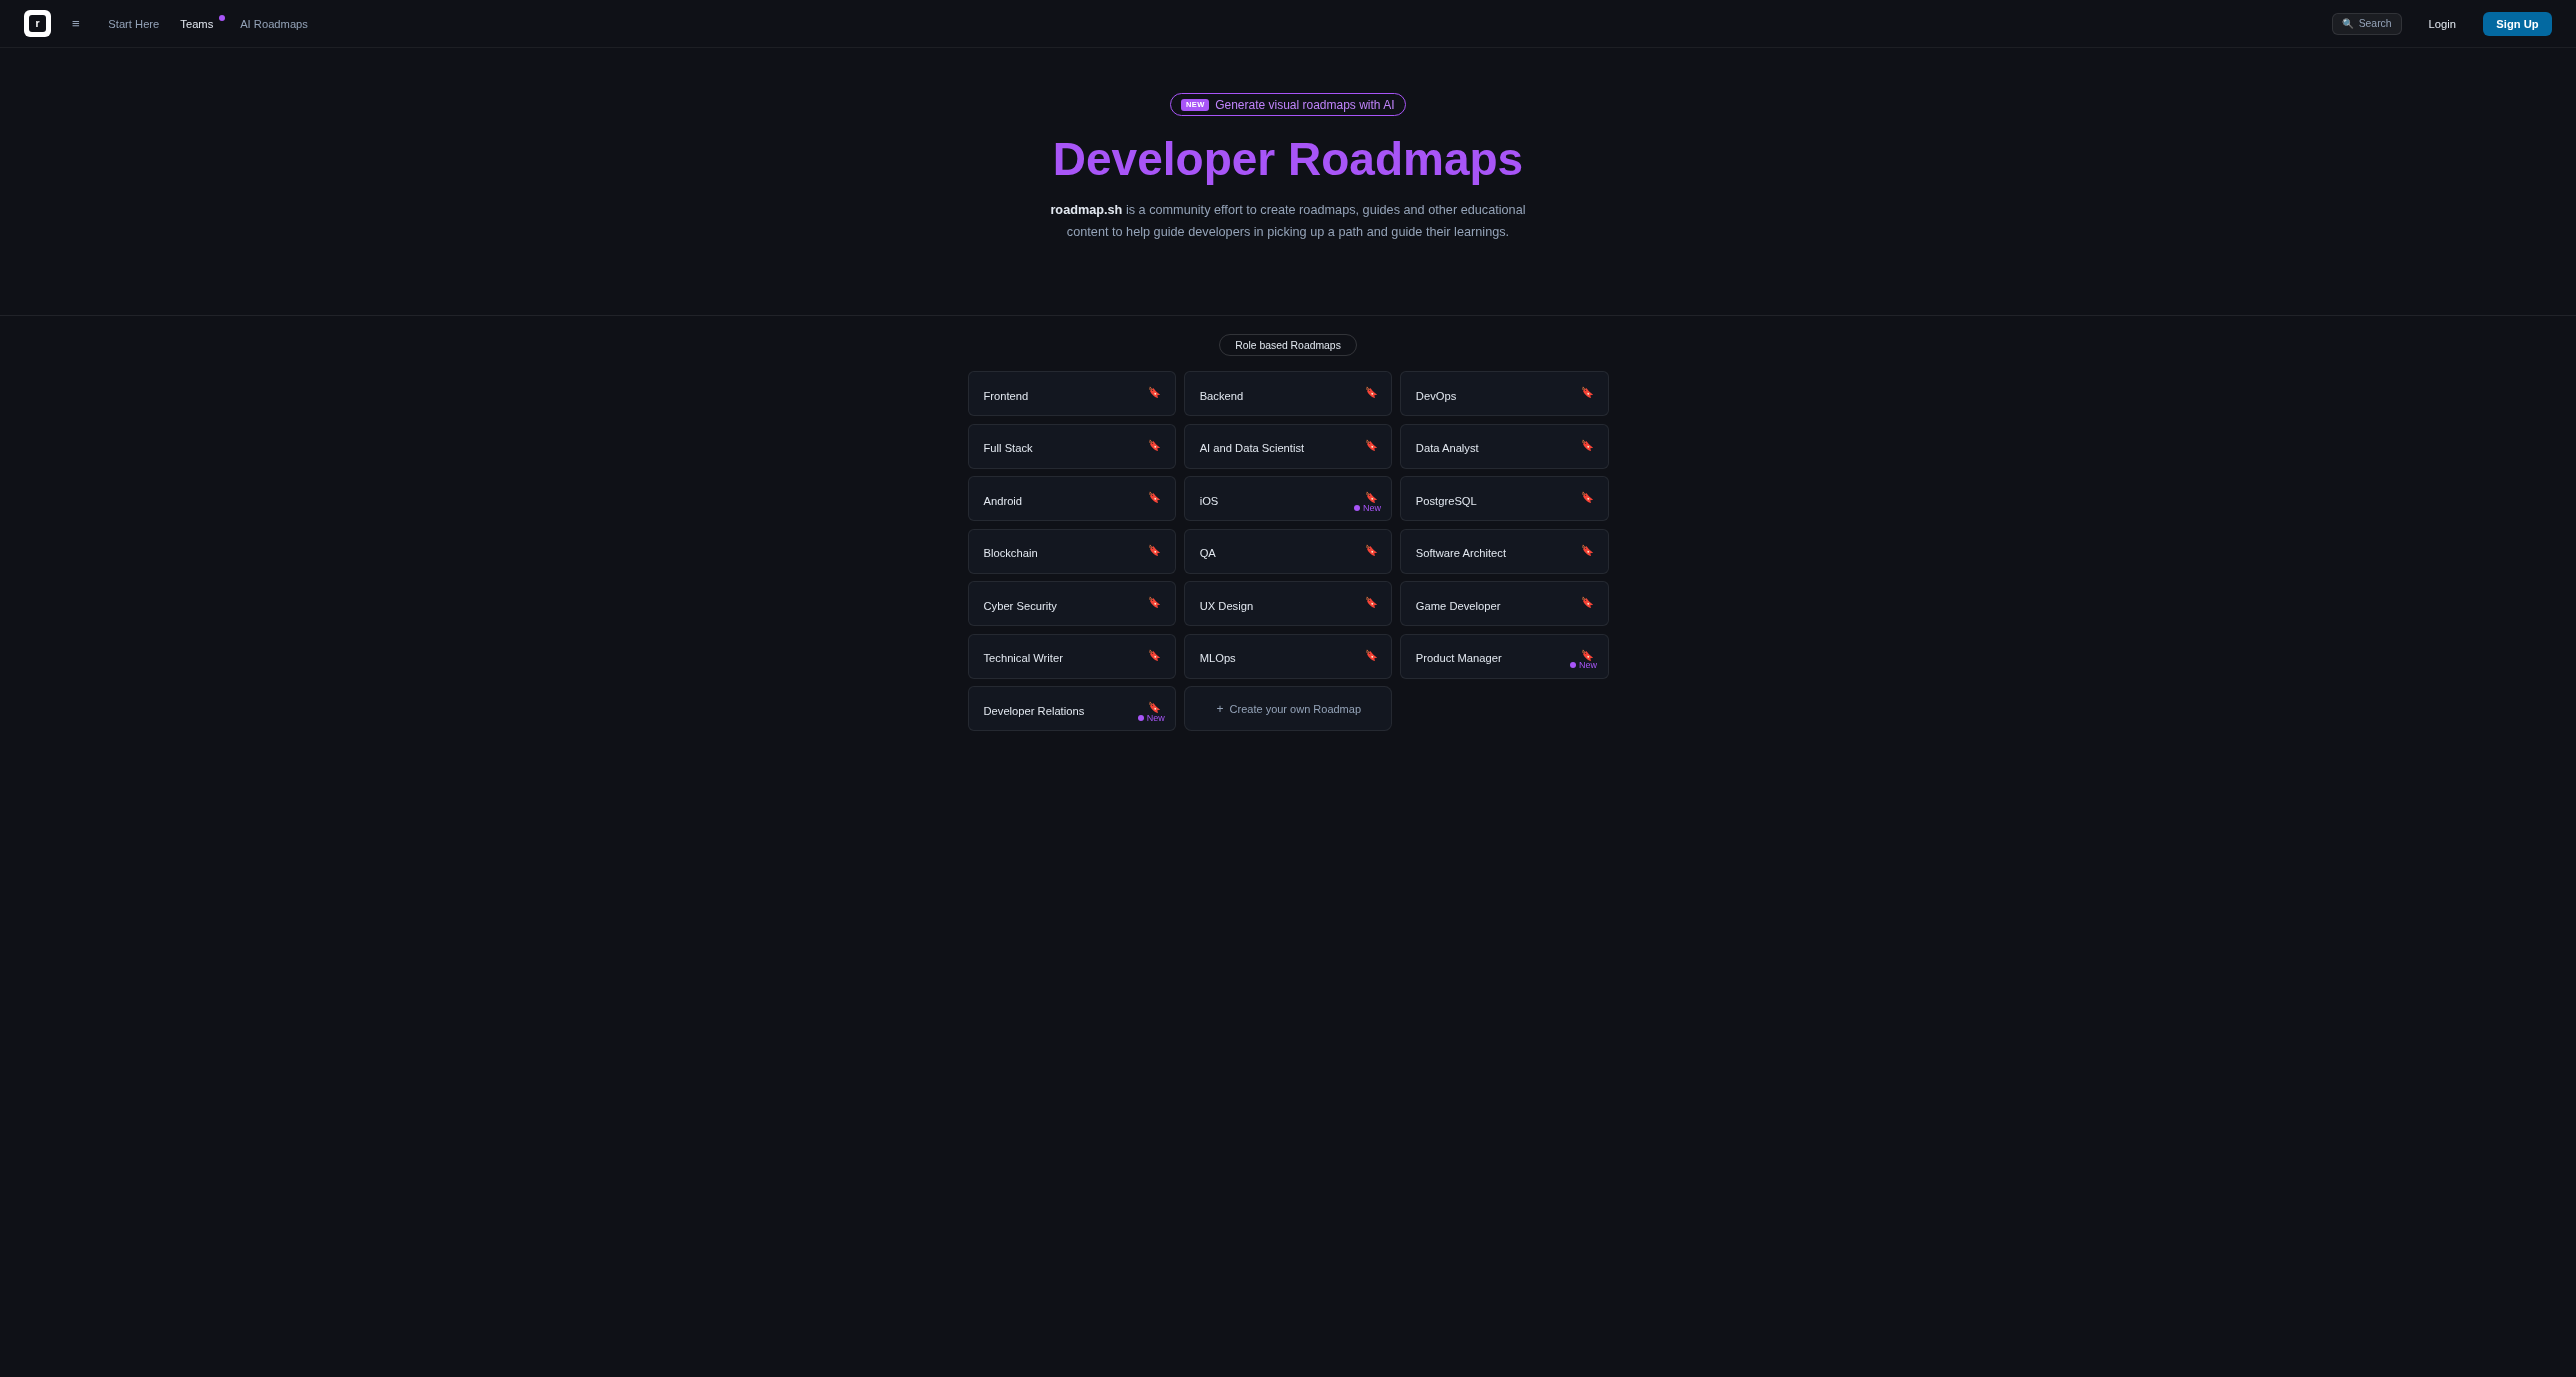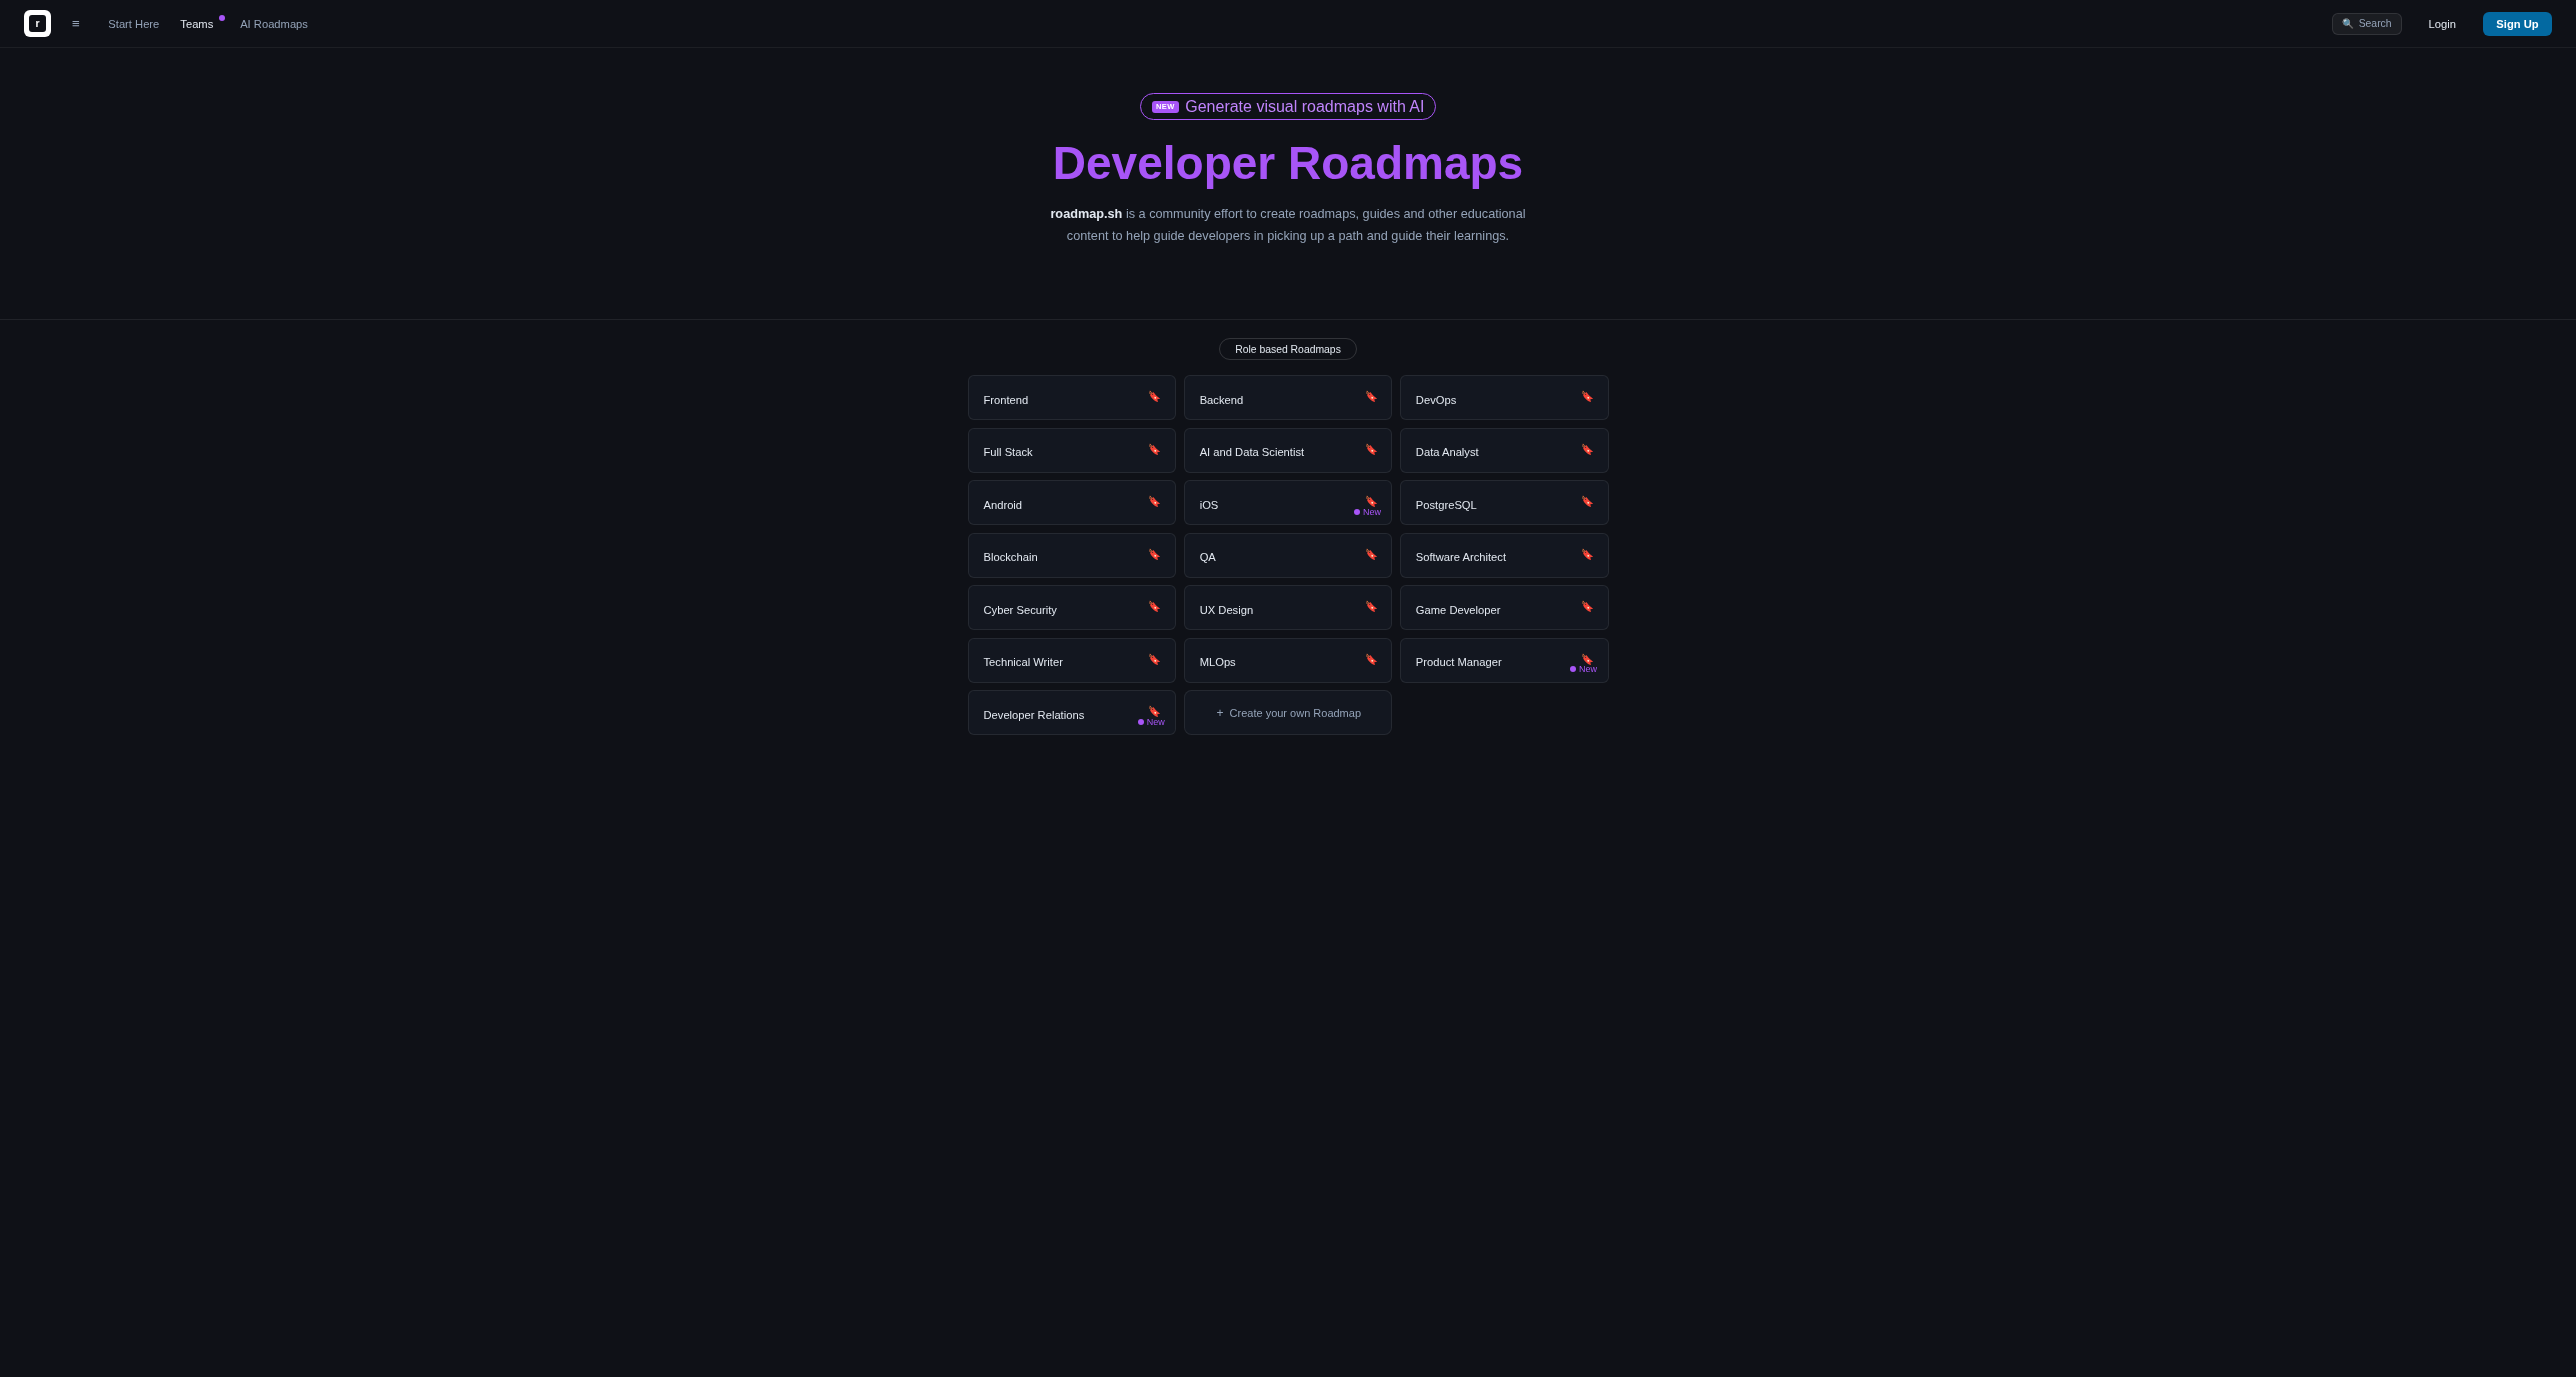--- a/index.html
+++ b/index.html
@@ -126,21 +126,21 @@
       background: #a855f7;
       color: #fff;
       font-size: 7.5px;
       font-weight: 700;
       padding: 1.5px 4.5px;
       border-radius: 3px;
       letter-spacing: 0.4px;
     }
     .new-badge-text {
       color: #c084fc;
-      font-size: 16px;
+      font-size: 12px;
     }
     .hero-title {
       font-size: 46px;
       font-weight: 800;
       color: #a855f7;
       margin-bottom: 15px;
       line-height: 1.1;
     }
     .hero-subtitle {
       font-size: 12.7px;

